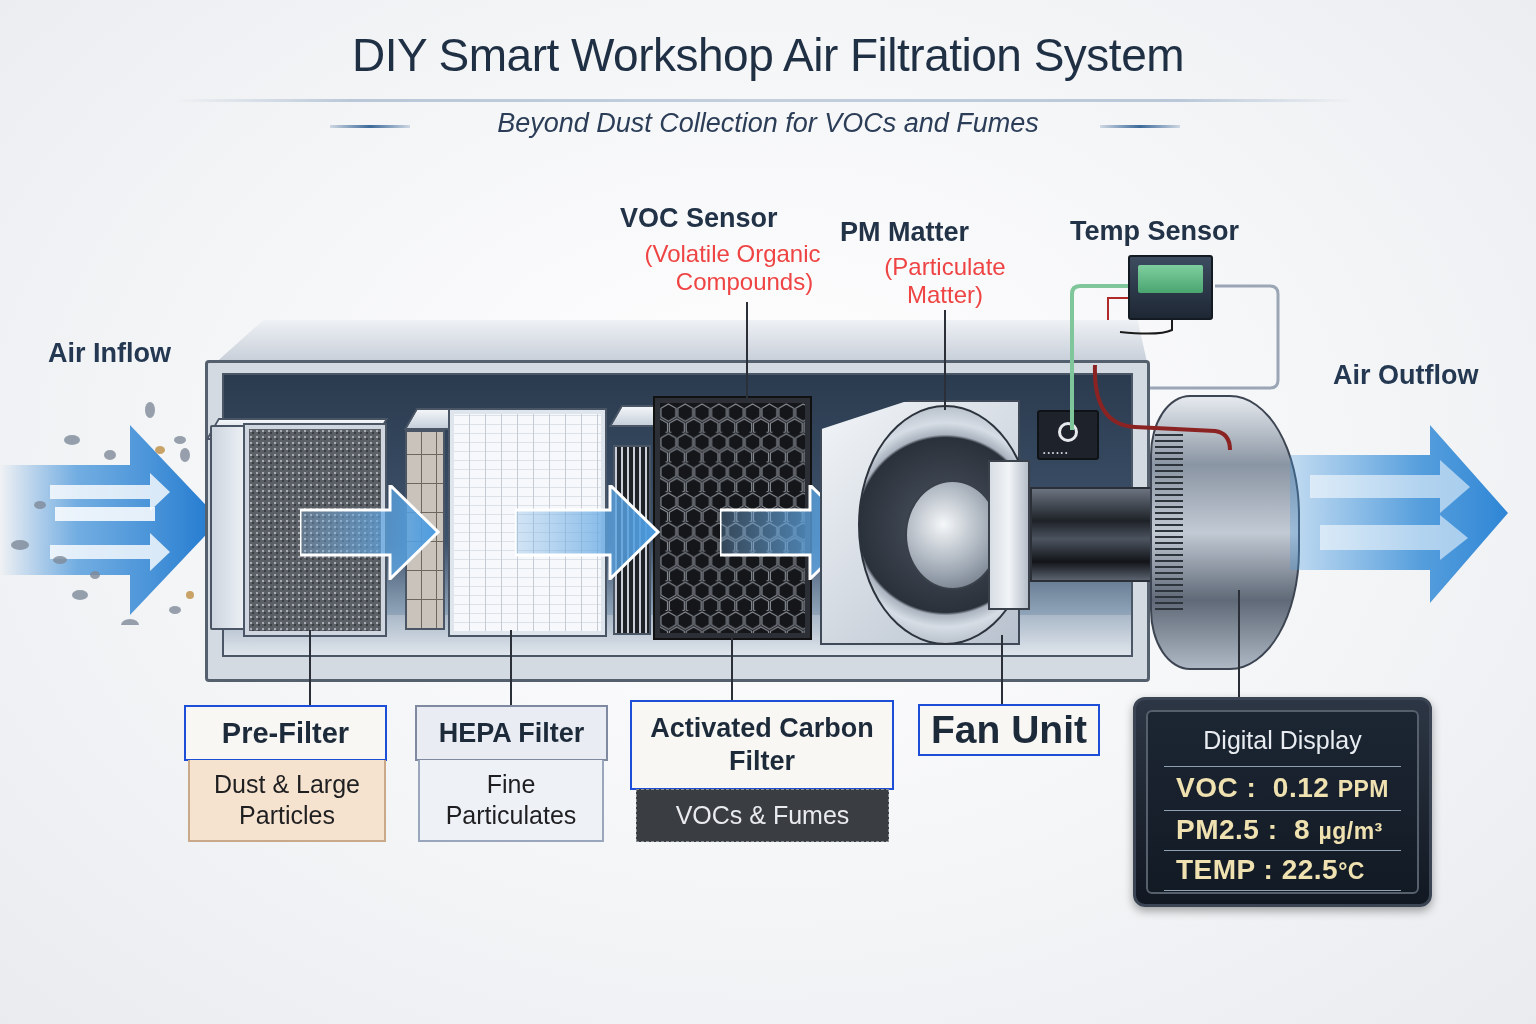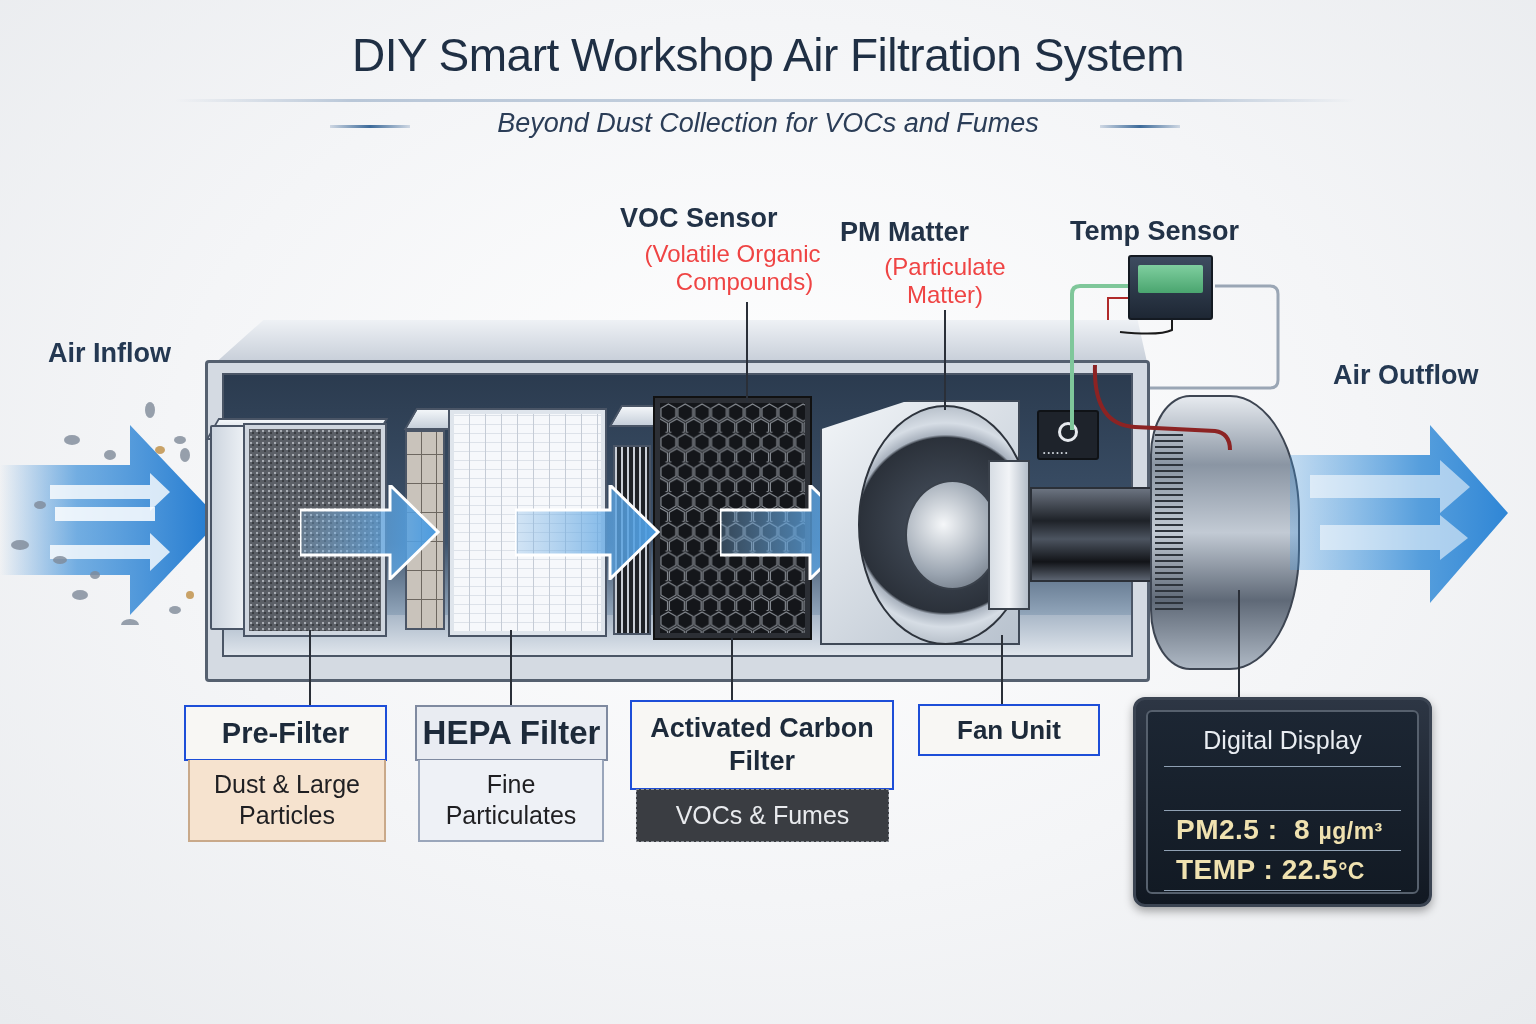--- a/index.html
+++ b/index.html
@@ -331,42 +331,47 @@
 <div class="leader" style="left:1238px; top:590px; height:110px;"></div>
 
 <div class="lbl-box" style="left:184px; top:705px; width:203px; height:56px; font-size:29px;">Pre-Filter</div>
 <div class="desc-box" style="left:188px; top:760px; width:198px; height:82px; background:#f6e3cf; border:2px solid #c9a98a; border-top:none;">
   <div>
       <div>Dust &amp; Large</div>
       <div>Particles</div>
     </div>
 </div>
 
-<div class="lbl-box" style="left:415px; top:705px; width:193px; height:56px; font-size:33px; background:#e9ecf2; border-color:#7f8aa0;">HEPA Filter</div>
+<div class="lbl-box" style="left:415px; top:705px; width:193px; height:56px; font-size:27px; background:#e9ecf2; border-color:#7f8aa0;">HEPA Filter</div>
 <div class="desc-box" style="left:418px; top:760px; width:186px; height:82px; background:#eef1f6; border:2px solid #9aa6bb; border-top:none;">
   <div>
       <div>Fine</div>
       <div>Particulates</div>
     </div>
 </div>
 
 <div class="lbl-box" style="left:630px; top:700px; width:264px; height:90px; font-size:27px; line-height:33px;">
   <div>
       <div>Activated Carbon</div>
       <div>Filter</div>
     </div>
 </div>
 <div class="desc-box" style="left:636px; top:789px; width:253px; height:53px; background:#3a3d42; color:#e9ebee; border:1px dashed #8a8e95;">VOCs &amp; Fumes</div>
 
-<div class="lbl-box" style="left:918px; top:704px; width:182px; height:52px; font-size:26px;">Fan Unit</div>
+<div class="lbl-box" style="left:918px; top:704px; width:182px; height:52px; font-size:39px;">Fan Unit</div>
 
 <div class="display">
   <div class="display-inner">
     <div class="display-title">Digital Display</div>
     <div class="display-rule" style="top:54px;"></div>
+    <div class="display-row" style="top:60px;">
+      <span>VOC :</span>&nbsp;
+      <span>0.12</span>
+      <span class="unit">PPM</span>
+    </div>
     <div class="display-rule" style="top:98px;"></div>
     <div class="display-row" style="top:102px;">
       <span>PM2.5 :</span>&nbsp;
       <span>8</span>
       <span class="unit">µg/m³</span>
     </div>
     <div class="display-rule" style="top:138px;"></div>
     <div class="display-row" style="top:142px;">
       <span>TEMP :</span>
       <span>22.5</span><span class="unit">°C</span>

